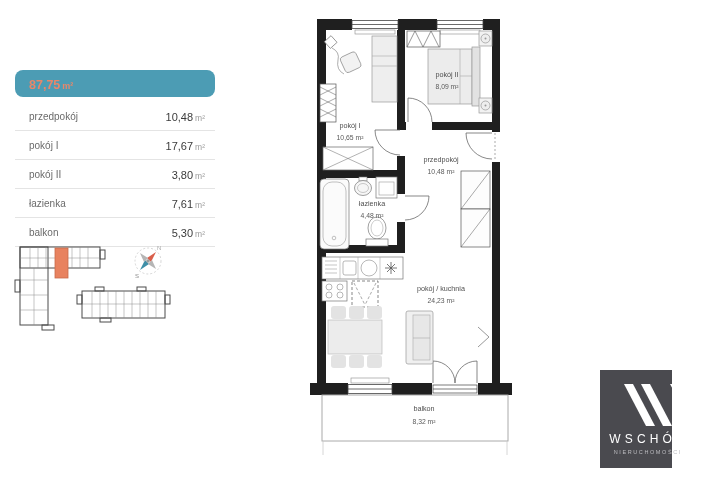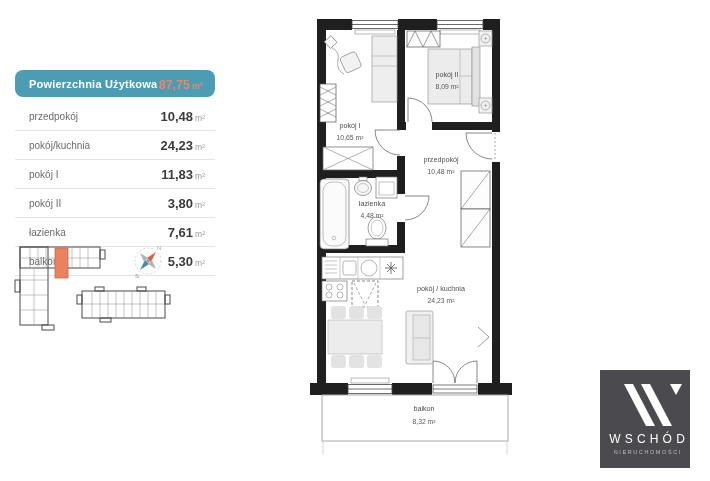--- a/index.html
+++ b/index.html
@@ -10,62 +10,57 @@
   .area-panel{position:absolute;left:15px;top:70px;width:200px;}
   .area-header{display:flex;justify-content:space-between;align-items:center;
     background:#4c9cb4;border-radius:8px;height:27px;padding:0 12px 0 14px;box-sizing:border-box;}
   .area-header .hlabel{color:#ffffff;font-size:11px;font-weight:bold;letter-spacing:.2px;}
   .area-header .hval{color:#e8876a;font-size:12.5px;font-weight:bold;}
   .area-header .hunit{color:#e8876a;font-size:9px;font-weight:bold;margin-left:2px;}
   .area-rows{margin-top:5px;}
   .arow{display:flex;justify-content:space-between;align-items:center;height:28px;
     border-bottom:1px solid #e4e4e4;padding:0 10px 0 14px;}
   .arow .rlabel{color:#6b6b6b;font-size:10px;}
-  .arow .rval{color:#3b3b3b;font-size:13px;font-weight:bold;}
+  .arow .rval{color:#3b3b3b;font-size:11px;font-weight:normal;}
   .arow .runit{color:#9a9a9a;font-size:8.5px;font-weight:normal;margin-left:2px;}
 
   
   .minimap{position:absolute;left:8px;top:238px;}
   .floorplan{position:absolute;left:300px;top:0;}
   svg text{font-family:"Liberation Sans", sans-serif;}
   .roomname{font-size:7.2px;fill:#4f4f4f;}
   .roomarea{font-size:6.8px;fill:#5a5a5a;}
 
   
-  .logo{position:absolute;left:600px;top:370px;width:90px;height:98px;background:#4a4a4f;}
+  .logo{position:absolute;left:600px;top:370px;width:72px;height:98px;background:#4a4a4f;}
   .logo .wmark{position:absolute;left:0;top:6px;width:94px;height:54px;}
   .logo .lname{position:absolute;left:0;top:62px;width:94px;text-align:center;
     color:#ffffff;font-size:12px;font-weight:normal;letter-spacing:4.2px;text-indent:4.2px;}
   .logo .ltag{position:absolute;left:0;top:79px;width:94px;text-align:center;
     color:#bcbcc0;font-size:5.5px;letter-spacing:1.6px;text-indent:1.6px;}
 </style>
 </head>
 <body>
 
 <div id="page">
 
   <div class="area-panel">
     <div class="area-header">
-      <span class="hlabel">Powierzchnia Użytkowa</span>
       <span>
         <span class="hval">87,75</span><span class="hunit">m²</span>
       </span>
     </div>
     <div class="area-rows">
       <div class="arow">
         <span class="rlabel">przedpokój</span>
         <span><span class="rval">10,48</span><span class="runit">m²</span></span>
       </div>
       <div class="arow">
-        <span class="rlabel">pokój/kuchnia</span>
-        <span><span class="rval">24,23</span><span class="runit">m²</span></span>
-      </div>
-      <div class="arow">
         <span class="rlabel">pokój I</span>
-        <span><span class="rval">11,83</span><span class="runit">m²</span></span>
+        <span><span class="rval">17,67</span><span class="runit">m²</span></span>
       </div>
       <div class="arow">
         <span class="rlabel">pokój II</span>
         <span><span class="rval">3,80</span><span class="runit">m²</span></span>
       </div>
       <div class="arow">
         <span class="rlabel">łazienka</span>
         <span><span class="rval">7,61</span><span class="runit">m²</span></span>
       </div>
       <div class="arow">

